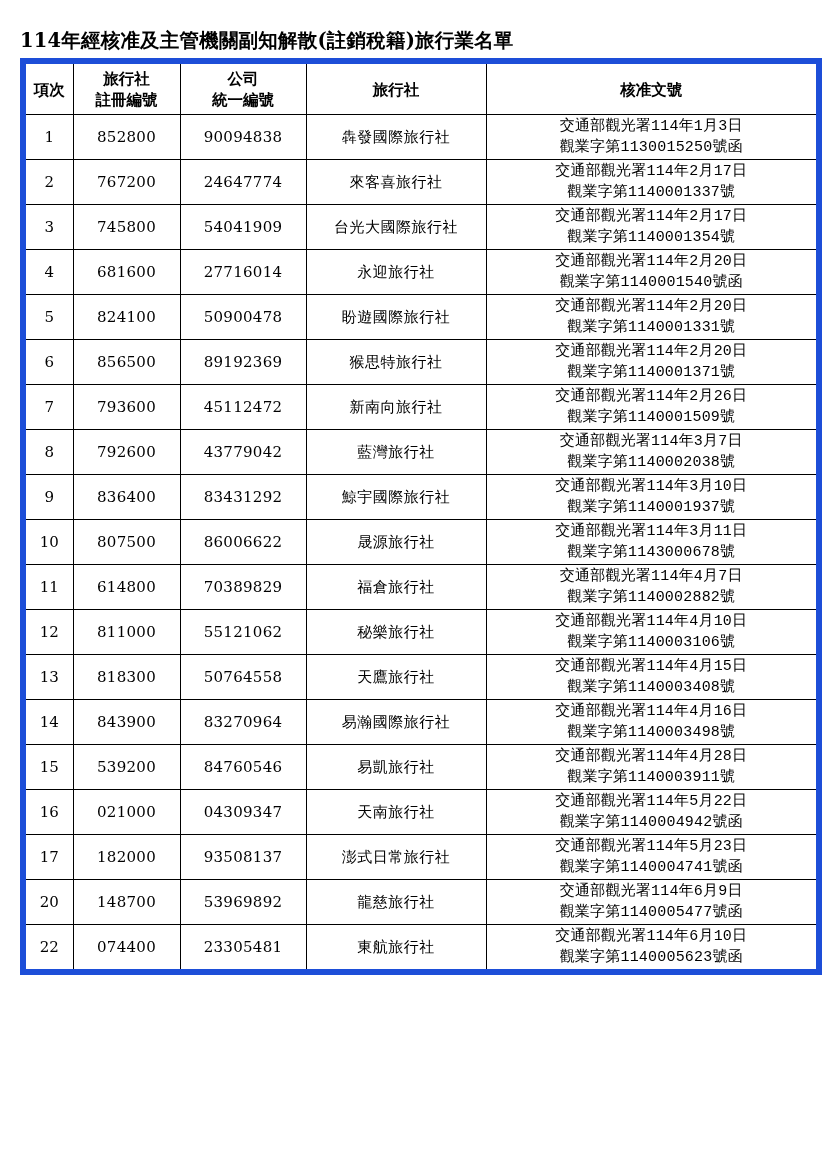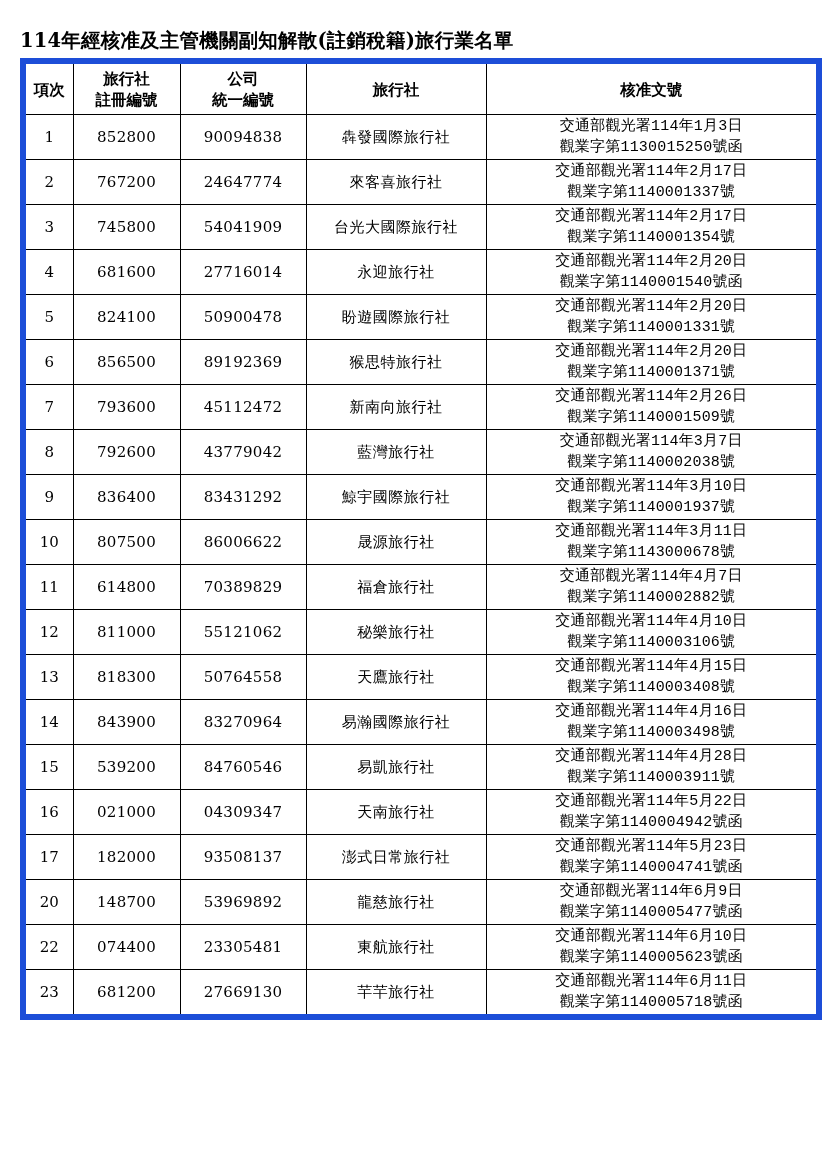--- a/index.html
+++ b/index.html
@@ -299,26 +299,16 @@
         <tr>
           <td class="cell-idx">22</td>
           <td class="cell-reg">074400</td>
           <td class="cell-uni">23305481</td>
           <td class="cell-name">東航旅行社</td>
           <td class="cell-doc">
             <span class="dl">交通部觀光署114年6月10日</span>
             <span class="dl">觀業字第1140005623號函</span>
           </td>
         </tr>
-        <tr>
-          <td class="cell-idx">23</td>
-          <td class="cell-reg">681200</td>
-          <td class="cell-uni">27669130</td>
-          <td class="cell-name">芉芉旅行社</td>
-          <td class="cell-doc">
-            <span class="dl">交通部觀光署114年6月11日</span>
-            <span class="dl">觀業字第1140005718號函</span>
-          </td>
-        </tr>
       </tbody>
   </table>
 
 </div>
 
 </body></html>

